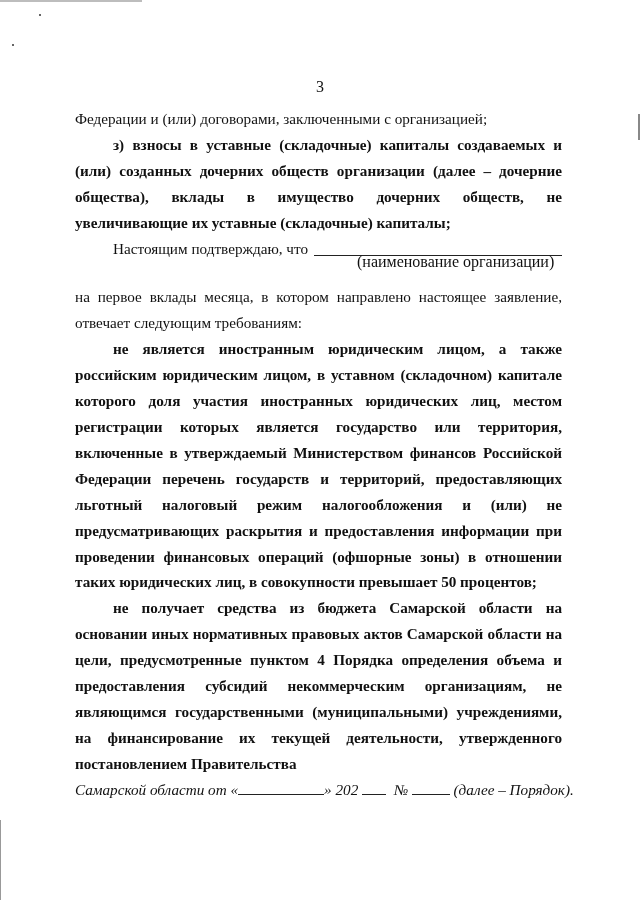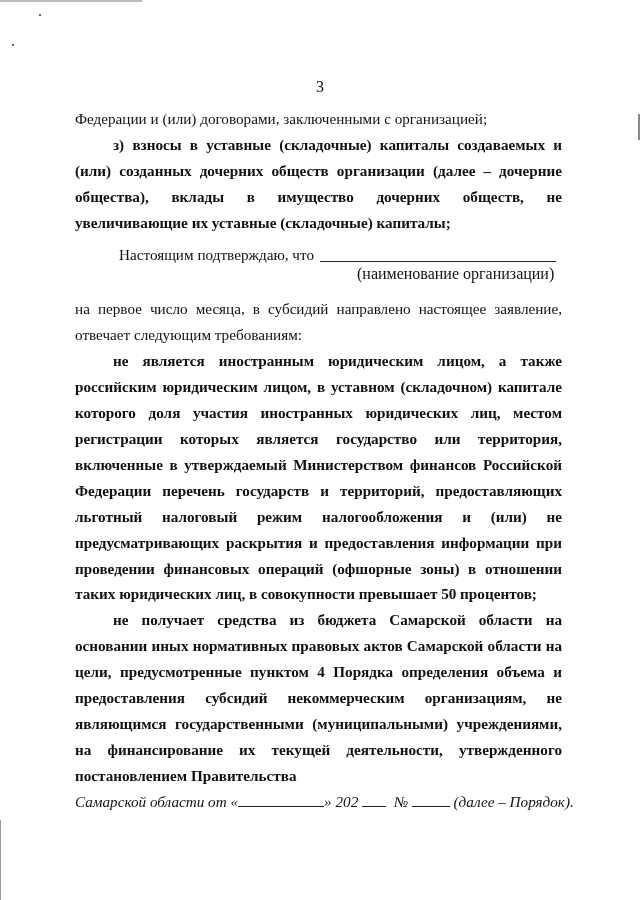--- a/index.html
+++ b/index.html
@@ -67,21 +67,21 @@
       text-align: justify;
       text-align-last: left;
     }
     .indent {
       text-indent: 38px;
       font-weight: bold;
     }
     .confirm-line {
       display: flex;
       align-items: flex-end;
-      margin: 6px;
+      margin: 0;
       text-indent: 38px;
       white-space: nowrap;
     }
     .confirm-line .blank {
       flex: 1;
       border-bottom: 1px solid #222;
       margin-left: 6px;
       height: 18px;
       margin-bottom: 5px;
     }
@@ -116,21 +116,21 @@
 
 <div class="text-block">
   <p class="para">Федерации и (или) договорами, заключенными с организацией;</p>
   <p class="para indent">з) взносы в уставные (складочные) капиталы создаваемых и (или) созданных дочерних обществ организации (далее – дочерние общества), вклады в имущество дочерних обществ, не увеличивающие их уставные (складочные) капиталы;</p>
 
   <p class="confirm-line">
     <span>Настоящим подтверждаю, что</span>
     <span class="blank"></span>
   </p>
   <p class="caption">(наименование организации)</p>
-  <p class="para">на первое число месяца, в субсидий направлено настоящее заявление, отвечает следующим требованиям:</p>
+  <p class="para">на первое вклады месяца, в котором направлено настоящее заявление, отвечает следующим требованиям:</p>
 
   <p class="para indent">не является иностранным юридическим лицом, а также российским юридическим лицом, в уставном (складочном) капитале которого доля участия иностранных юридических лиц, местом регистрации которых является государство или территория, включенные в утверждаемый Министерством финансов Российской Федерации перечень государств и территорий, предоставляющих льготный налоговый режим налогообложения и (или) не предусматривающих раскрытия и предоставления информации при проведении финансовых операций (офшорные зоны) в отношении таких юридических лиц, в совокупности превышает 50 процентов;</p>
 
   <p class="para indent">не получает средства из бюджета Самарской области на основании иных нормативных правовых актов Самарской области на цели, предусмотренные пунктом 4 Порядка определения объема и предоставления субсидий некоммерческим организациям, не являющимся государственными (муниципальными) учреждениями, на финансирование их текущей деятельности, утвержденного постановлением Правительства</p>
   <p class="para date-line">
     <span>Самарской области от «</span><span class="u-blank" style="width:86px;"></span><span>» 202</span>
     <span class="u-blank" style="width:24px;"></span>
     &nbsp;<span>№</span>
     <span class="u-blank" style="width:38px;"></span>
     <span>(далее – Порядок).</span>

